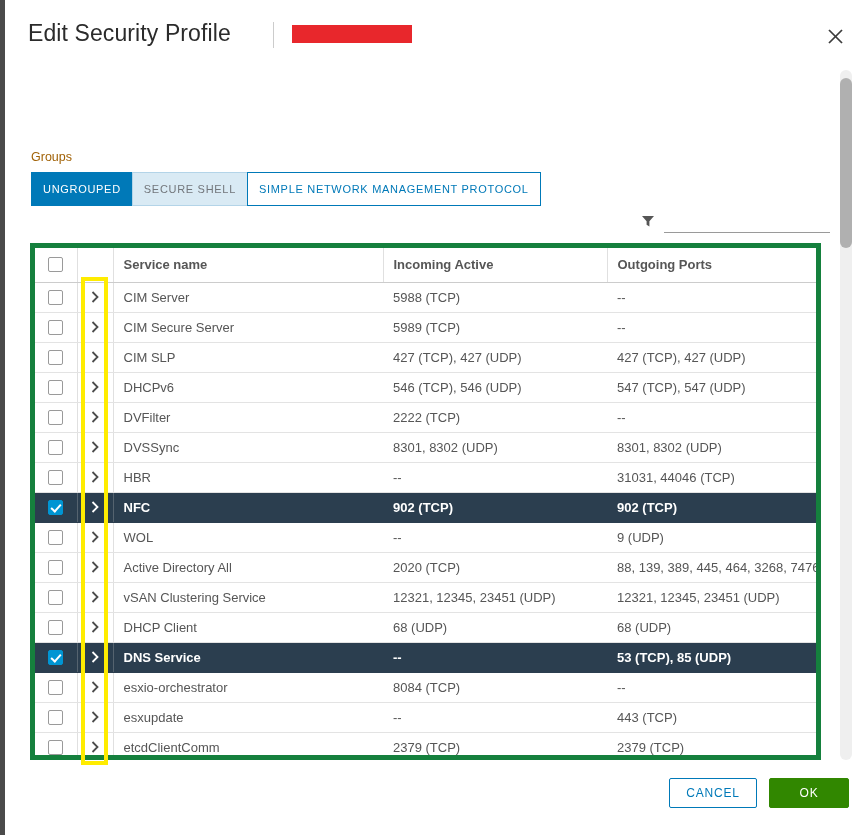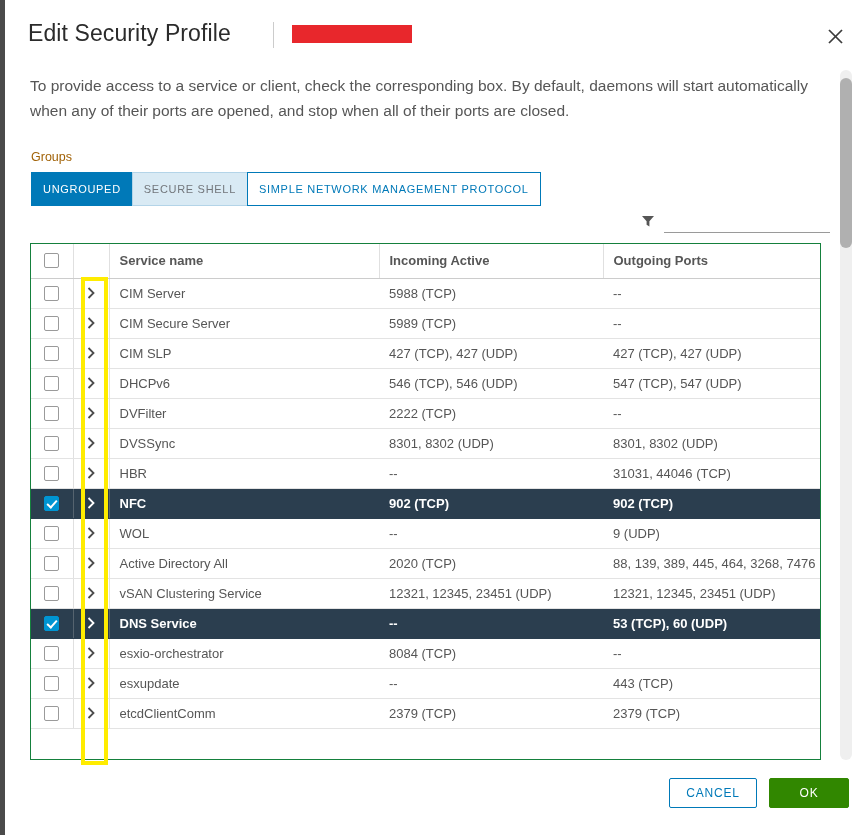--- a/index.html
+++ b/index.html
@@ -162,21 +162,21 @@
     font-family: "Liberation Sans", sans-serif;
   }
 
   
   .table-wrap {
     position: absolute;
     left: 25px;
     top: 243px;
     width: 791px;
     height: 517px;
-    border: 1px solid #15803d;
+    border: 5px solid #15803d;
     box-sizing: border-box;
     overflow: hidden;
     background: #fff;
   }
   table.stbl {
     border-collapse: collapse;
     width: 100%;
     table-layout: fixed;
   }
   table.stbl col.c-check { width: 42px; }
@@ -343,21 +343,20 @@
     <div class="title-divider"></div>
     <div class="title-redacted"></div>
     <div class="close-btn">
       <svg width="17" height="17" viewBox="0 0 17 17" aria-hidden="true">
         <line x1="2" y1="2" x2="15" y2="15" stroke="#3c3c3c" stroke-width="1.7"></line>
         <line x1="15" y1="2" x2="2" y2="15" stroke="#3c3c3c" stroke-width="1.7"></line>
       </svg>
     </div>
   </div>
 
-  <div class="desc">To provide access to a service or client, check the corresponding box. By default, daemons will start automatically when any of their ports are opened, and stop when all of their ports are closed.</div>
 
   <div class="groups-label">Groups</div>
   <div class="btn-group">
     <button class="bg-item active">UNGROUPED</button>
     <button class="bg-item hovered">SECURE SHELL</button>
     <button class="bg-item">SIMPLE NETWORK MANAGEMENT PROTOCOL</button>
   </div>
 
   <div class="filter-wrap">
     <div class="filter-icon">
@@ -503,30 +502,41 @@
             <td class="nopad">
               <span class="cbx"></span>
             </td>
             <td class="nopad cell-sep"><span><svg class="chev" viewBox="0 0 14 14" aria-hidden="true">
                   <polyline points="4.5,2 9.5,7 4.5,12" fill="none" stroke="currentColor" stroke-width="1.8"></polyline>
                 </svg></span></td>
             <td class="cell-sep">vSAN Clustering Service</td>
             <td>12321, 12345, 23451 (UDP)</td>
             <td>12321, 12345, 23451 (UDP)</td>
           </tr>
+          <tr class="row">
+            <td class="nopad">
+              <span class="cbx"></span>
+            </td>
+            <td class="nopad cell-sep"><span><svg class="chev" viewBox="0 0 14 14" aria-hidden="true">
+                  <polyline points="4.5,2 9.5,7 4.5,12" fill="none" stroke="currentColor" stroke-width="1.8"></polyline>
+                </svg></span></td>
+            <td class="cell-sep">DHCP Client</td>
+            <td>68 (UDP)</td>
+            <td>68 (UDP)</td>
+          </tr>
           <tr class="row selected">
             <td class="nopad">
               <span class="cbx checked"></span>
             </td>
             <td class="nopad cell-sep"><span><svg class="chev" viewBox="0 0 14 14" aria-hidden="true">
                   <polyline points="4.5,2 9.5,7 4.5,12" fill="none" stroke="currentColor" stroke-width="1.8"></polyline>
                 </svg></span></td>
             <td class="cell-sep">DNS Service</td>
             <td>--</td>
-            <td>53 (TCP), 60 (UDP)</td>
+            <td>53 (TCP), 85 (UDP)</td>
           </tr>
           <tr class="row">
             <td class="nopad">
               <span class="cbx"></span>
             </td>
             <td class="nopad cell-sep"><span><svg class="chev" viewBox="0 0 14 14" aria-hidden="true">
                   <polyline points="4.5,2 9.5,7 4.5,12" fill="none" stroke="currentColor" stroke-width="1.8"></polyline>
                 </svg></span></td>
             <td class="cell-sep">esxio-orchestrator</td>
             <td>8084 (TCP)</td>

